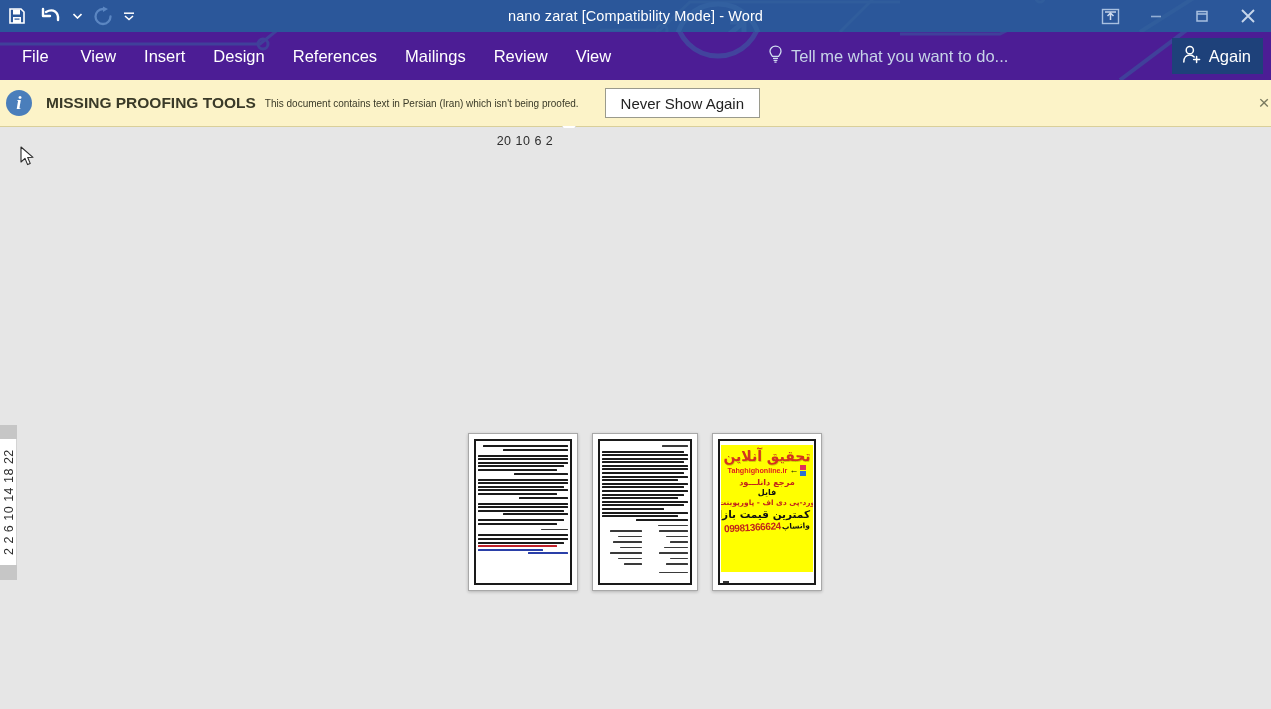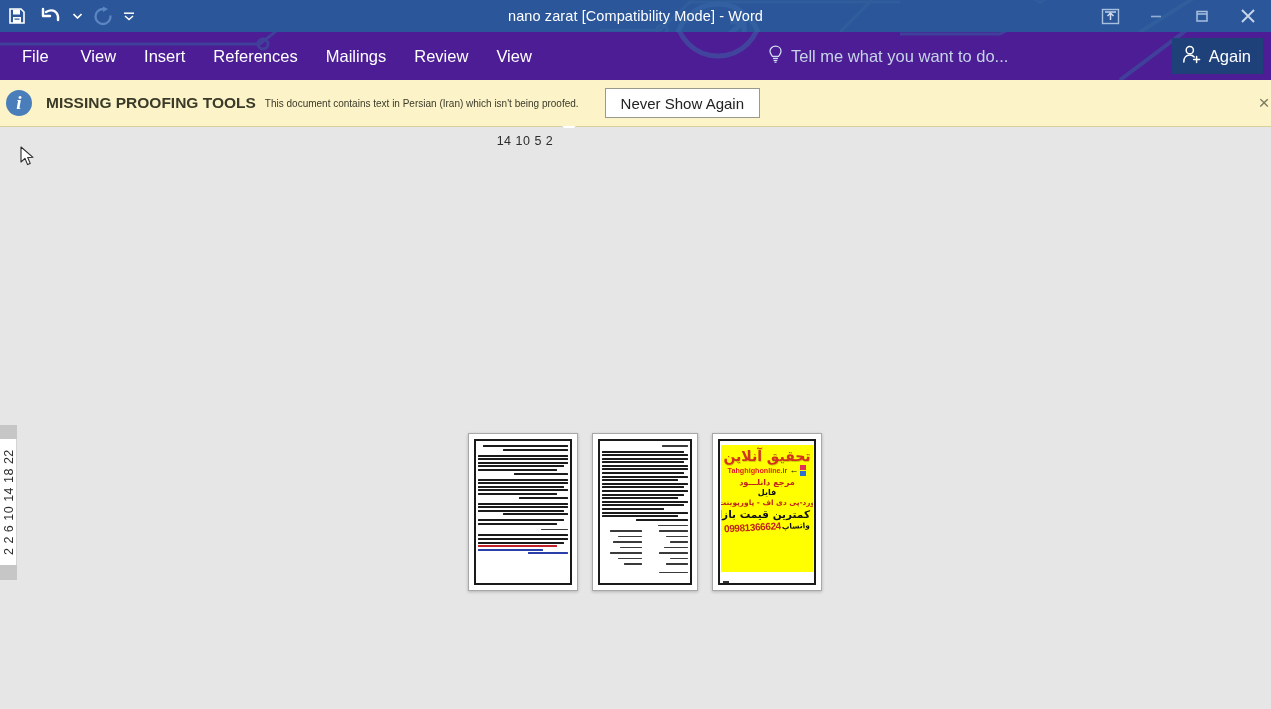--- a/index.html
+++ b/index.html
@@ -321,20 +321,21 @@
         <circle cx="718" cy="14" r="42"></circle>
         <path d="M700 26 L744 -10"></path>
       </g>
       <path d="M1120 80 L1200 20 L1271 20" stroke="#35639f" stroke-width="4" fill="none"></path>
     </svg>
 
     <div class="tabs">
       <div class="tab file">File</div>
       <div class="tab">View</div>
       <div class="tab">Insert</div>
+      <div class="tab">Design</div>
       <div class="tab">References</div>
       <div class="tab">Mailings</div>
       <div class="tab">Review</div>
       <div class="tab">View</div>
     </div>
 
     <div class="tellme">
       <span>
         <svg width="15" height="19" viewBox="0 0 15 19">
             <path d="M7.5 1.2 C4.2 1.2 2 3.5 2 6.2 C2 8.4 3.6 9.8 4.4 11.3 L10.6 11.3 C11.4 9.8 13 8.4 13 6.2 C13 3.5 10.8 1.2 7.5 1.2 Z" fill="none" stroke="#cfdcef" stroke-width="1.3"></path>
@@ -366,21 +367,21 @@
 
   <div class="tabstop-box">
     <svg width="11" height="11" viewBox="0 0 11 11">
       <path d="M2 1 V9 H9" fill="none" stroke="#4a4a4a" stroke-width="2.4"></path>
     </svg>
   </div>
 
   <div class="hruler-pad-l"></div>
   <div class="hruler-pad-r"></div>
   <div class="hruler">
-    <span class="hr-nums">14 10  5   2</span>
+    <span class="hr-nums">20 10  6   2</span>
   </div>
   <div class="indent-left"></div>
   <div class="indent-right-top"></div>
   <div class="indent-right-bot"></div>
 
   <div class="vruler">
     <div class="vr-white"></div>
     <div class="vr-pad-top"></div>
     <div class="vr-pad-bot"></div>
     <div class="vr-nums">2  2  6  10  14  18  22</div>

